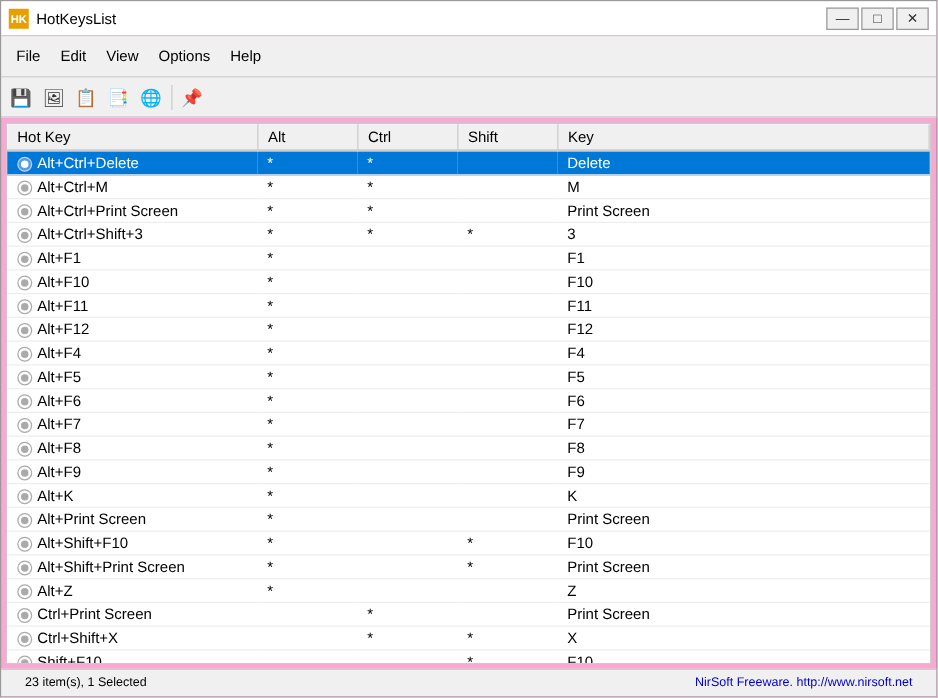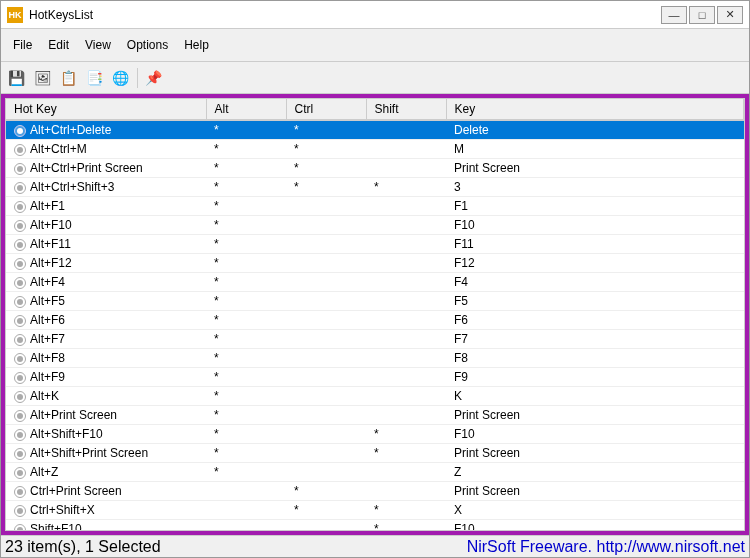--- a/index.html
+++ b/index.html
@@ -7,21 +7,21 @@
       font-family: 'Segoe UI', Tahoma, Geneva, Verdana, sans-serif;
       font-size: 12px;
       background: #f0f0f0;
       width: 750px;
       height: 558px;
       overflow: hidden;
     }
     .window {
       width: 750px;
       height: 558px;
-      background: #a21caf;
+      background: #f9a8d4;
       border: 1px solid #999;
       display: flex;
       flex-direction: column;
     }
     .title-bar {
       background: #fff;
       display: flex;
       align-items: center;
       justify-content: space-between;
       padding: 4px 6px;
@@ -163,25 +163,25 @@
       border-color: #cce;
       background: rgba(255,255,255,0.3);
     }
     .selected .row-icon::after {
       background: white;
     }
     .status-bar {
       display: flex;
       justify-content: space-between;
       align-items: center;
-      padding: 3px 4px;
+      padding: 3px 19px;
       border-top: 1px solid #ccc;
       background: #f0f0f0;
       height: 22px;
-      font-size: 16px;
+      font-size: 10px;
     }
     .status-right {
       color: #0000cc;
       cursor: pointer;
     }
     .col-hotkey { width: 200px; }
     .col-alt { width: 80px; }
     .col-ctrl { width: 80px; }
     .col-shift { width: 80px; }
     .col-key { flex: 1; }

